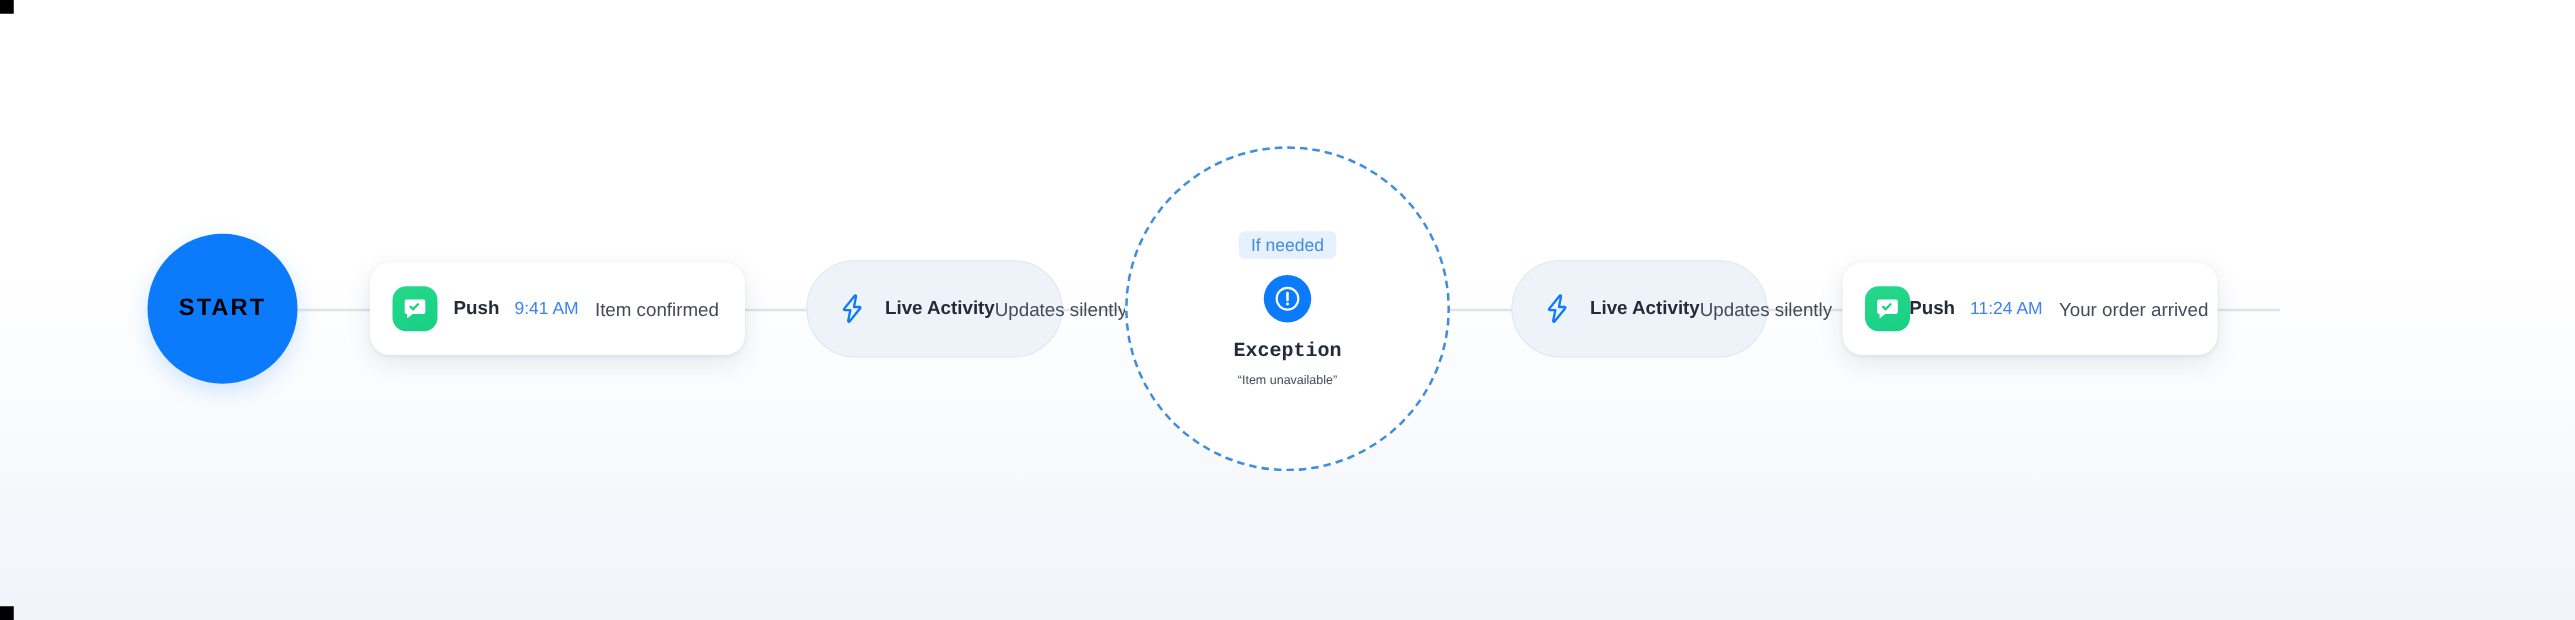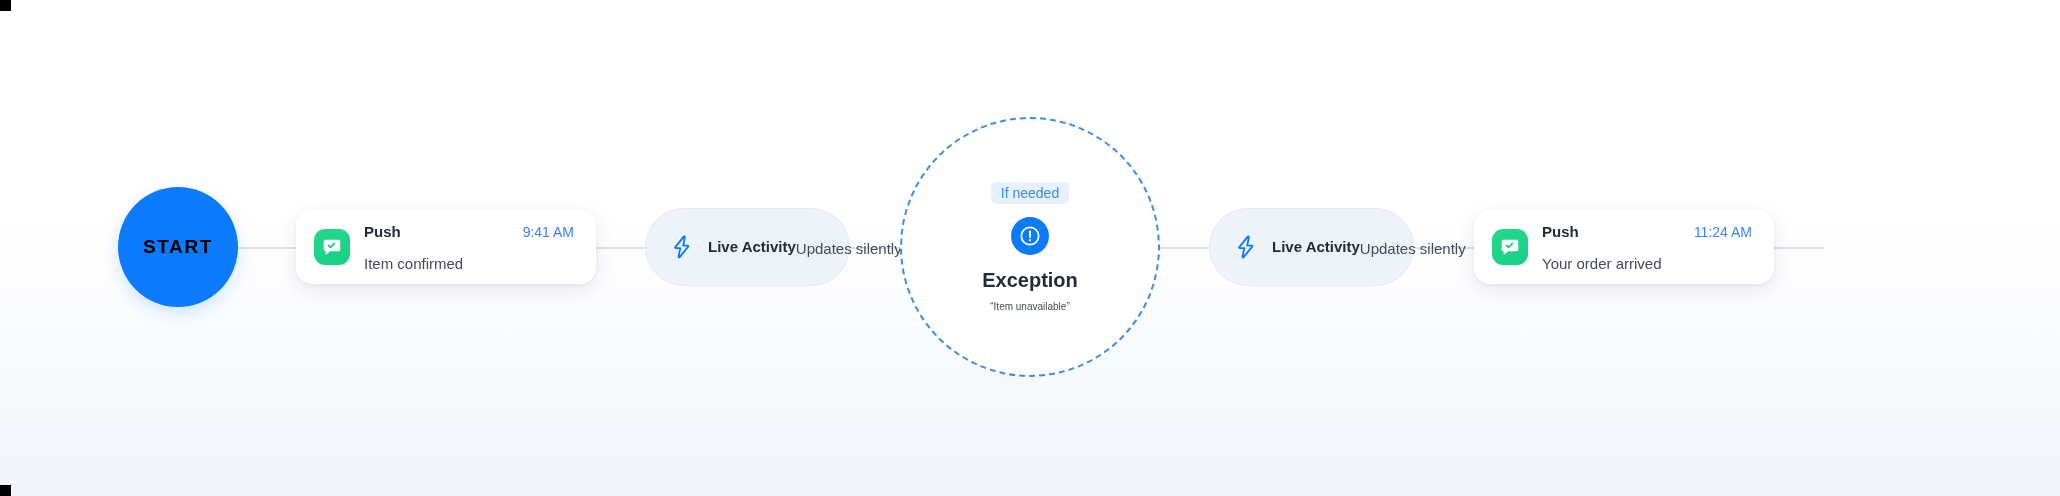--- a/index.html
+++ b/index.html
@@ -95,21 +95,21 @@
     border-radius: 11px;
     background: linear-gradient(160deg, #25d98a 0%, #18cf85 100%);
     display: flex;
     align-items: center;
     justify-content: center;
     flex: 0 0 auto;
   }
   .push-texts {
     margin-left: 14px;
     display: flex;
-    flex-direction: column;
+    flex-direction: row;
     justify-content: center;
     flex: 1 1 auto;
     min-width: 0;
     gap: 13px;
   }
   .push-row-top {
     display: flex;
     align-items: baseline;
     justify-content: space-between;
     gap: 12px;
@@ -202,24 +202,25 @@
     width: 38px;
     height: 38px;
     border-radius: 50%;
     background: #0b7bfb;
     display: flex;
     align-items: center;
     justify-content: center;
     margin-bottom: 14px;
   }
   .exception-title {
-    font-size: 20px;
+    font-size: 16px;
     font-weight: bold;
     color: #222b38;
     margin-bottom: 9px;
+    font-family: Liberation Mono, monospace;
   }
   .exception-quote {
     font-size: 10px;
     color: #434b57;
   }
 </style>
 </head>
 <body>
 
 <div class="canvas">

